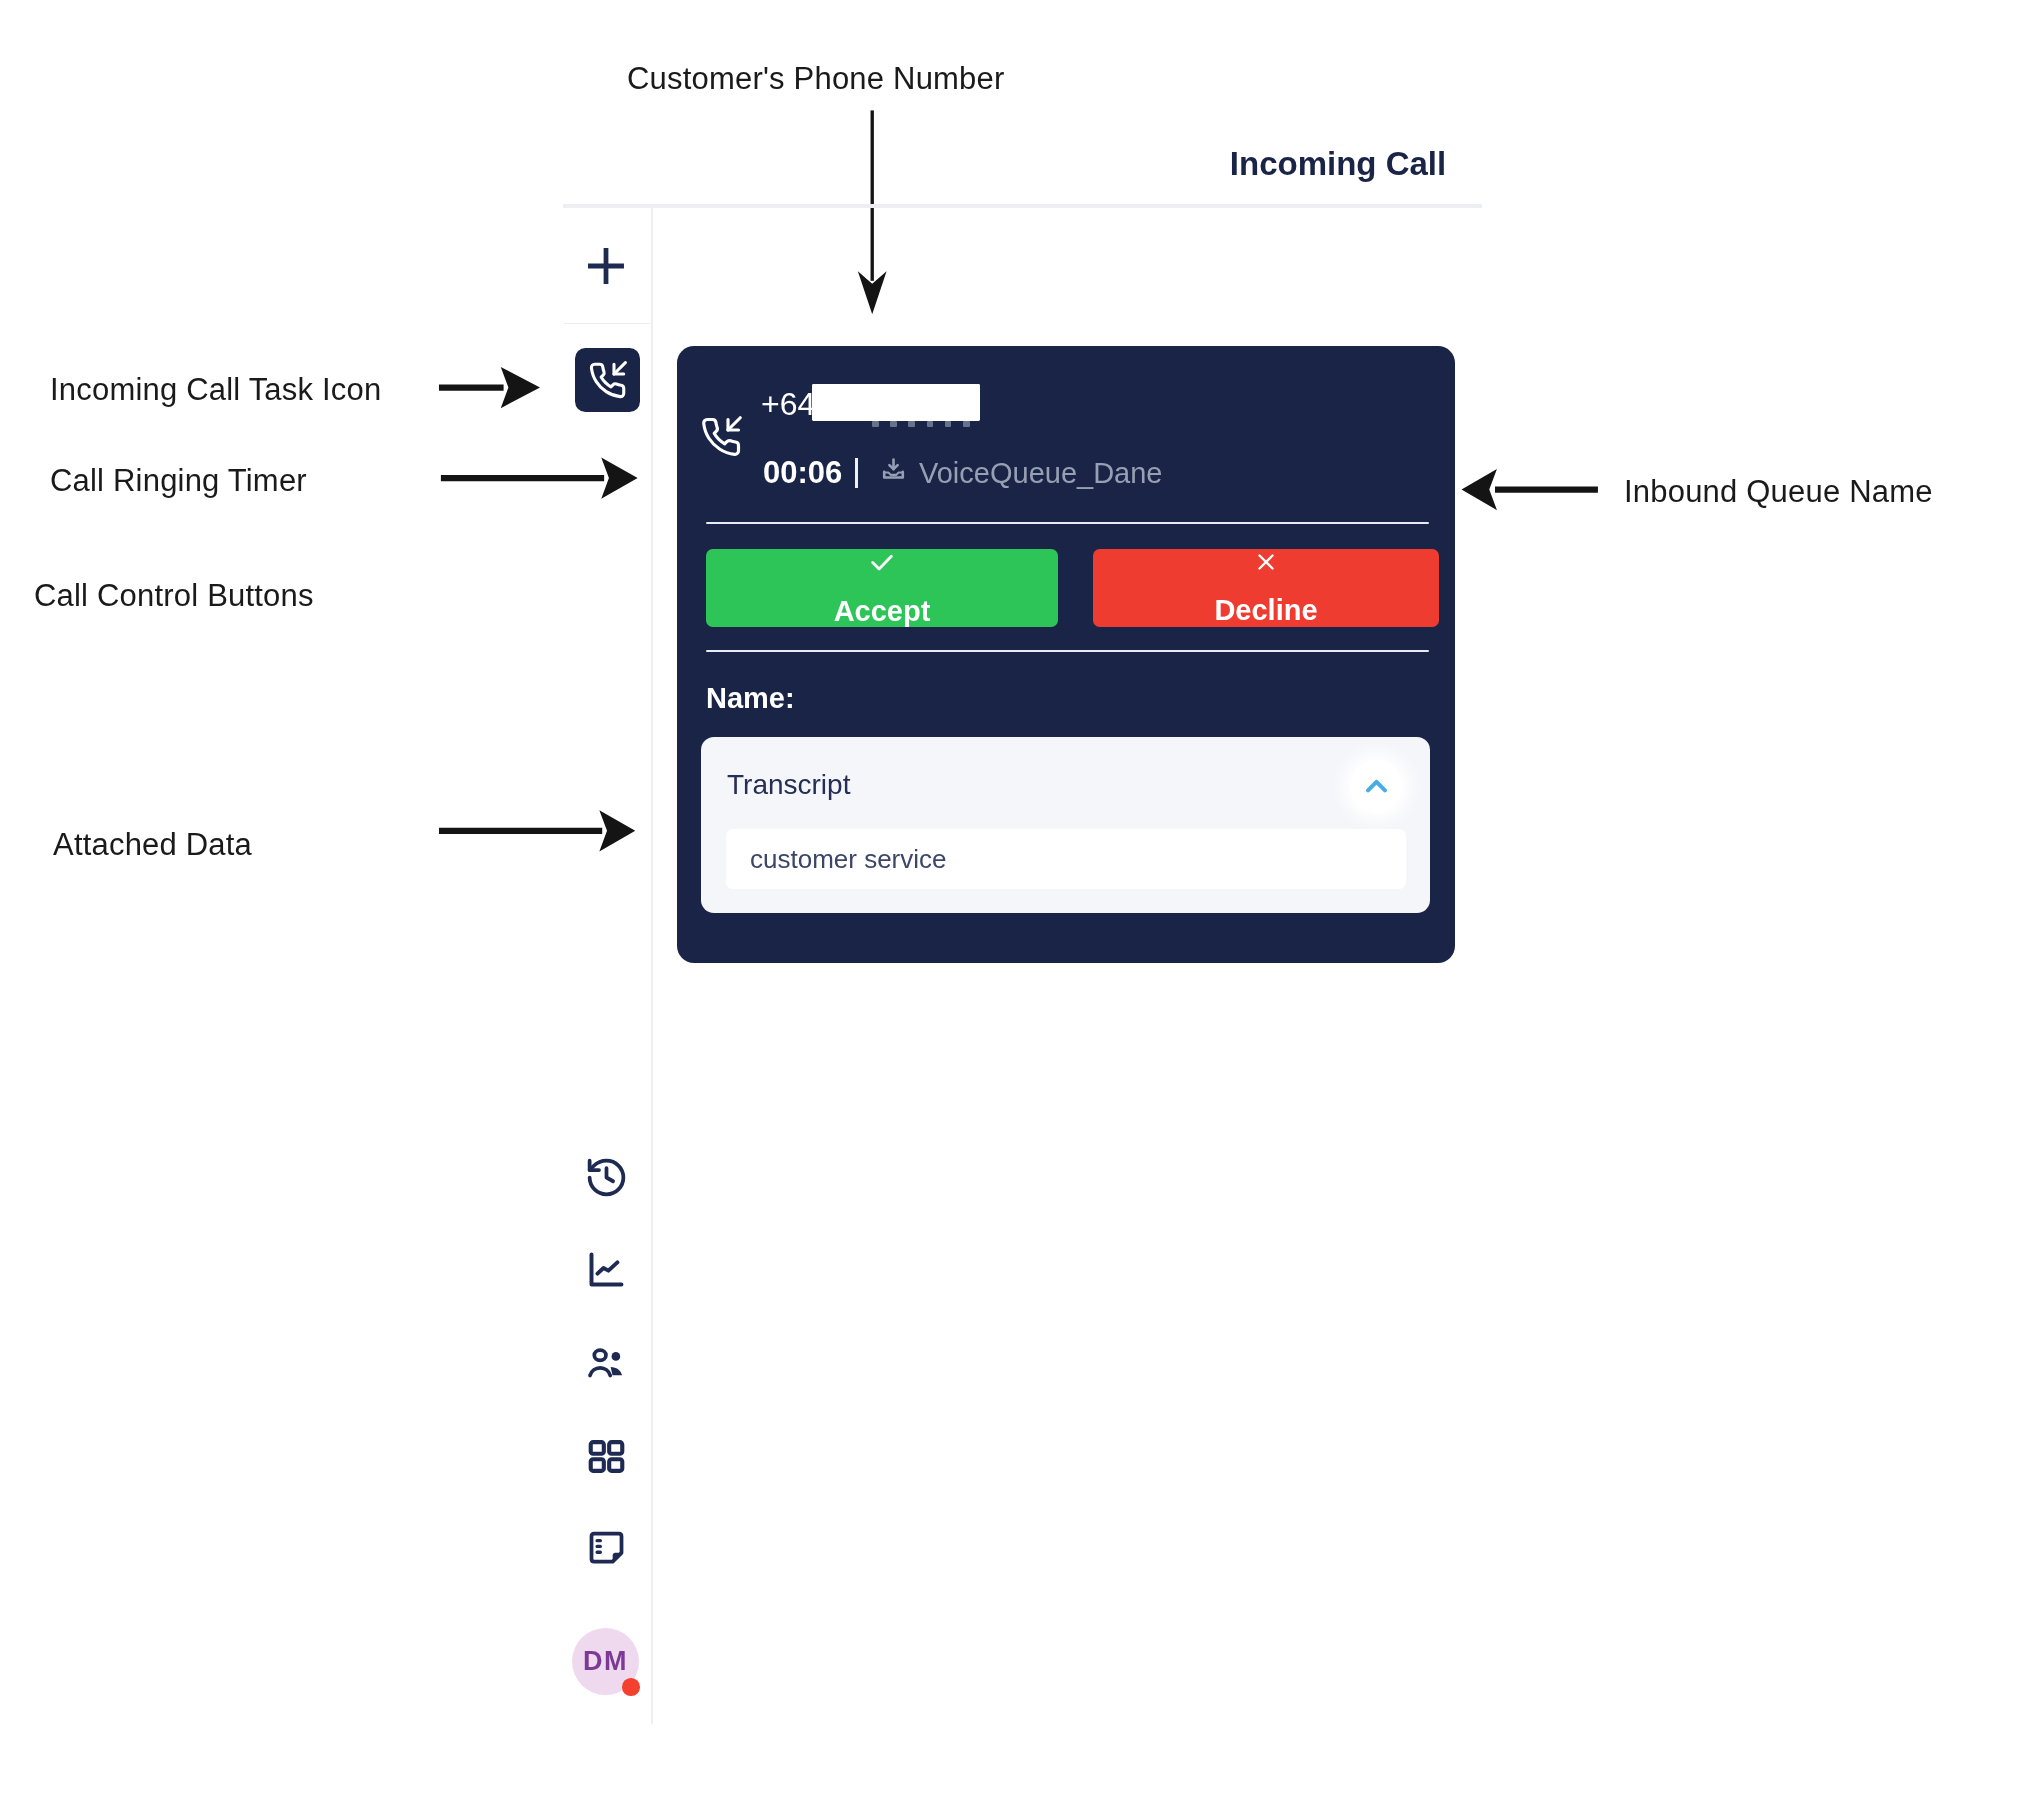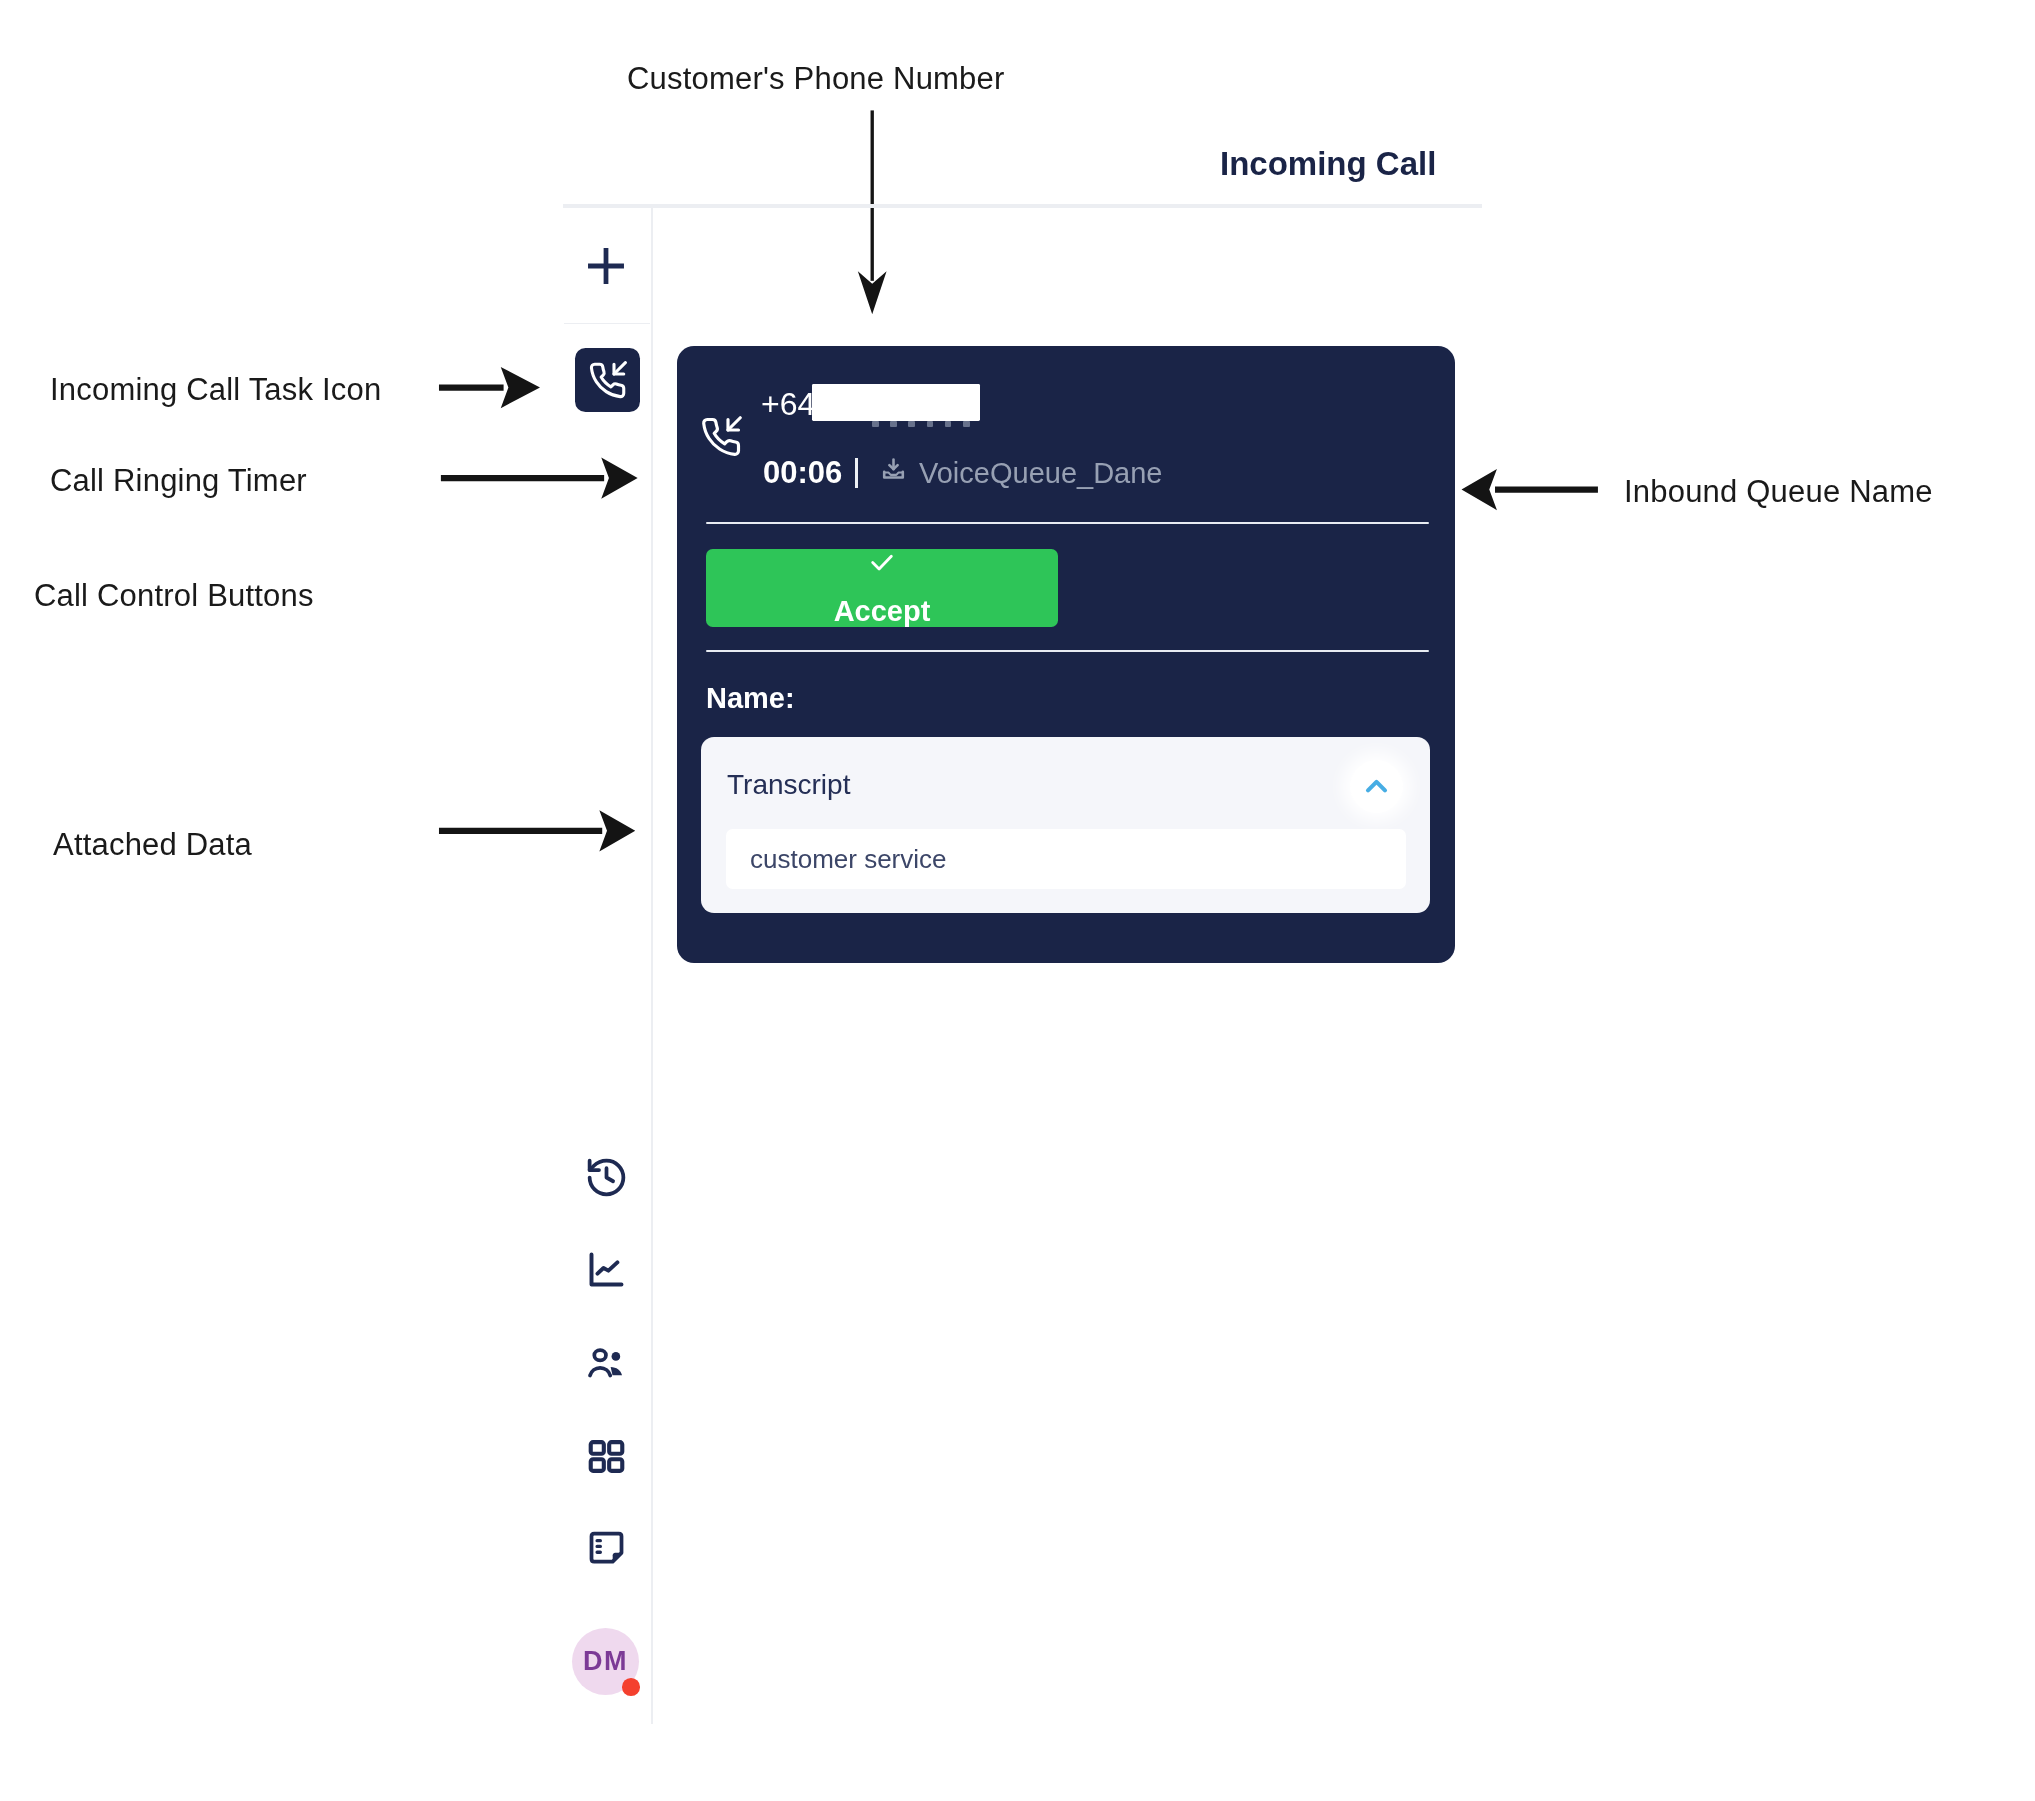--- a/index.html
+++ b/index.html
@@ -6,21 +6,21 @@
   html,body { background:#ffffff; font-family:"Liberation Sans", sans-serif; }
   .canvas { position:relative; width:2035px; height:1802px; background:#fff; overflow:hidden; }
 
   
   .ann-label { position:absolute; font-size:31px; color:var(--annotation,#1a1a1a); white-space:nowrap; letter-spacing:0.2px; }
   .overlay { position:absolute; left:0; top:0; pointer-events:none; }
   .overlay line { stroke:#141414; }
   .overlay polygon { fill:#141414; }
 
   
-  .incoming-title { position:absolute; left:1220px; top:145px; width:236px; font-size:33px; font-weight:bold; color:var(--navy,#1a2447); text-align:left; white-space:nowrap; }
+  .incoming-title { position:absolute; left:1220px; top:145px; width:236px; font-size:33px; font-weight:bold; color:var(--navy,#1a2447); text-align:center; white-space:nowrap; }
   .top-band   { position:absolute; left:563px; top:204px; width:919px; height:3.8px; background:var(--divider,#eceef2); }
   .v-divider  { position:absolute; left:651px; top:206px; width:1.9px; height:1518px; background:var(--divider,#eceef2); }
   .side-divider { position:absolute; left:564px; top:323px; width:86px; height:1.4px; background:var(--divider,#eceef2); }
 
   
   .icon-btn { position:absolute; background:transparent; border:none; display:flex; align-items:center; justify-content:center; color:#1e2a52; cursor:pointer; padding:0; }
   .task-btn { position:absolute; left:575px; top:348px; width:65px; height:64px; border:none; border-radius:10.5px; background:var(--navy,#1a2447); display:flex; align-items:center; justify-content:center; color:#fff; cursor:pointer; }
   .avatar { position:absolute; left:572px; top:1628px; width:67px; height:67px; border-radius:50%; background:var(--avatar-bg,#efd9ee); display:flex; align-items:center; justify-content:center; font-size:27px; font-weight:bold; color:var(--avatar-text,#7c3a96); letter-spacing:1.4px; cursor:pointer; border:none; }
   .status-dot { position:absolute; left:622px; top:1678px; width:17.7px; height:17.7px; border-radius:50%; background:var(--status-dot,#f4402e); }
 
@@ -197,20 +197,28 @@
 
     <button class="btn btn-accept">
       <span>
         <svg width="28" height="28" viewBox="0 0 24 24" fill="none" stroke="#ffffff" stroke-width="2.4" stroke-linecap="round" stroke-linejoin="round">
             <polyline points="4 12.5 9.5 18 20 7"></polyline>
           </svg>
       </span>
       <span>Accept</span>
     </button>
 
+    <button class="btn btn-decline">
+      <span>
+        <svg width="26" height="26" viewBox="0 0 24 24" fill="none" stroke="#ffffff" stroke-width="2.2" stroke-linecap="round">
+            <path d="M6 6l12 12M18 6L6 18"></path>
+          </svg>
+      </span>
+      <span>Decline</span>
+    </button>
 
     <div class="hline" style="top:304px;"></div>
 
     <div class="name-label">Name:</div>
 
     <div class="panel">
       <div class="panel-title">Transcript</div>
       <button class="chevron-btn">
         <span>
           <svg width="37" height="37" viewBox="0 0 24 24" fill="none" stroke="currentColor" stroke-width="2.7" stroke-linecap="round" stroke-linejoin="round">

